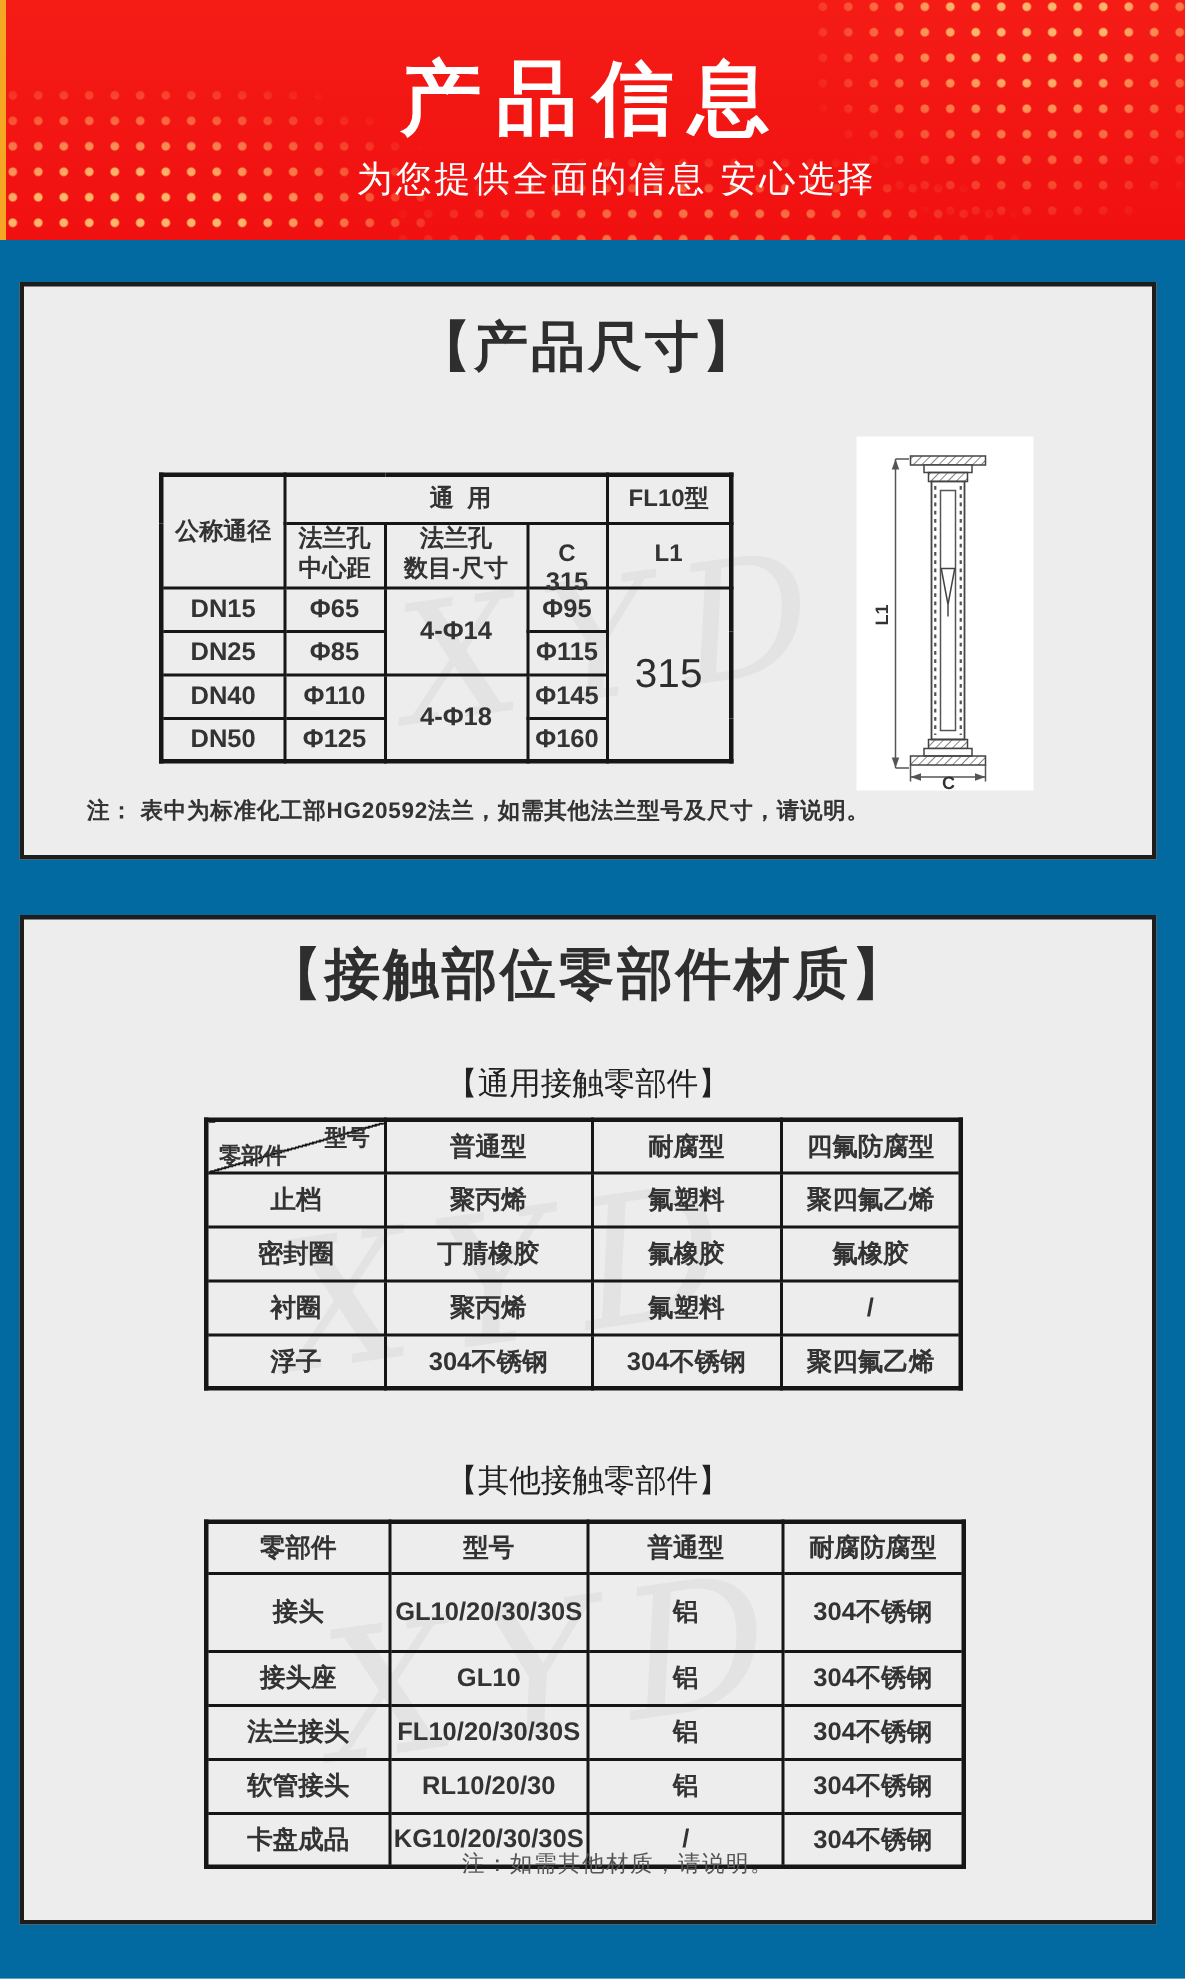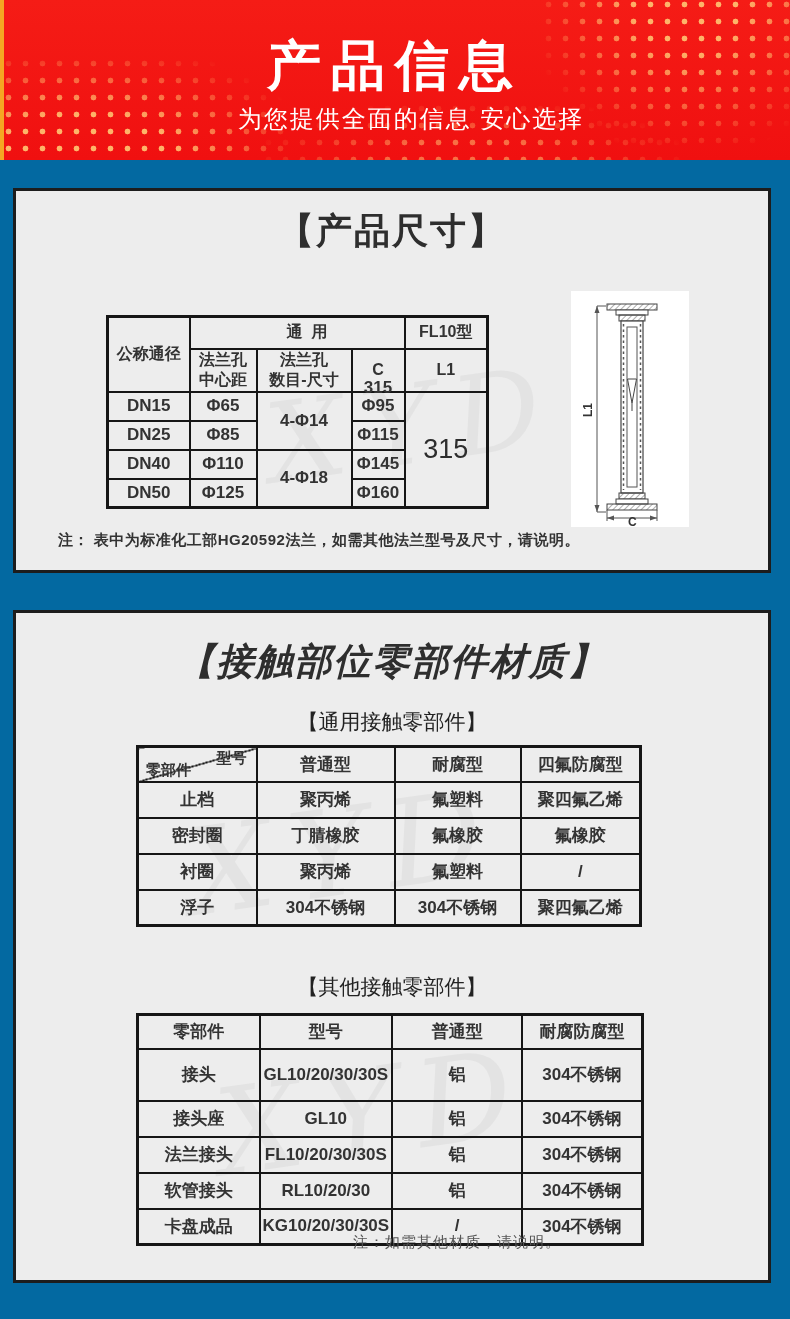--- a/index.html
+++ b/index.html
@@ -28,21 +28,21 @@
                 font-size:24px; font-weight:400; color:#fff; letter-spacing:2px; }
 
   
   .panel { position:absolute; left:13px; width:758px; background:#ededed;
            border:3px solid #1d1d1d; }
   .panel-1 { top:188px; height:385px; }
   .panel-2 { top:610px; height:673px; }
   .sec-title { position:absolute; width:100%; text-align:center; color:#2e2e2e;
                font-weight:600; letter-spacing:2px; }
   .panel-1 .sec-title { top:16px; font-size:36px; }
-  .panel-2 .sec-title { top:24px; font-size:37px;font-style:italic; }
+  .panel-2 .sec-title { top:12px; font-size:37px; }
   .sub-title { position:absolute; width:100%; text-align:center; color:#222;
                font-weight:400; font-size:21px; }
 
   
   table { border-collapse:collapse; table-layout:fixed; position:absolute;
           border:3px solid #161616; background:transparent; }
   td { border:2px solid #161616; text-align:center; vertical-align:middle;
        color:#333; font-weight:700; padding:0 2px; }
 
   
@@ -67,21 +67,21 @@
   
   .t2 { left:120px; top:132px; }
   .t3 { left:120px; top:400px; }
   .t2 td, .t3 td { font-size:17px; }
   .diag { position:relative; padding:0;
           background:linear-gradient(to bottom right,transparent 48.8%,#161616 48.8%,#161616 51.2%,transparent 51.2%); }
   .diag .dt { position:absolute; top:1px; right:9px; font-size:15px; }
   .diag .db { position:absolute; bottom:1px; left:7px; font-size:15px; }
 
   .note2 { position:absolute; left:292px; top:620px; font-size:15px; font-weight:400;
-           color:#555; letter-spacing:1px;margin-left:45px; }
+           color:#555; letter-spacing:1px; }
 
   
   .watermark { position:absolute; font-family:"DejaVu Serif",serif; font-style:italic;
                color:#777; opacity:.08; pointer-events:none; font-size:110px;
                transform:rotate(-8deg); letter-spacing:18px; }
   .wm1 { left:250px; top:170px; }
   .wm2 { left:170px; top:170px; font-size:120px; }
   .wm3 { left:200px; top:430px; font-size:120px; }
 </style>
 </head>

